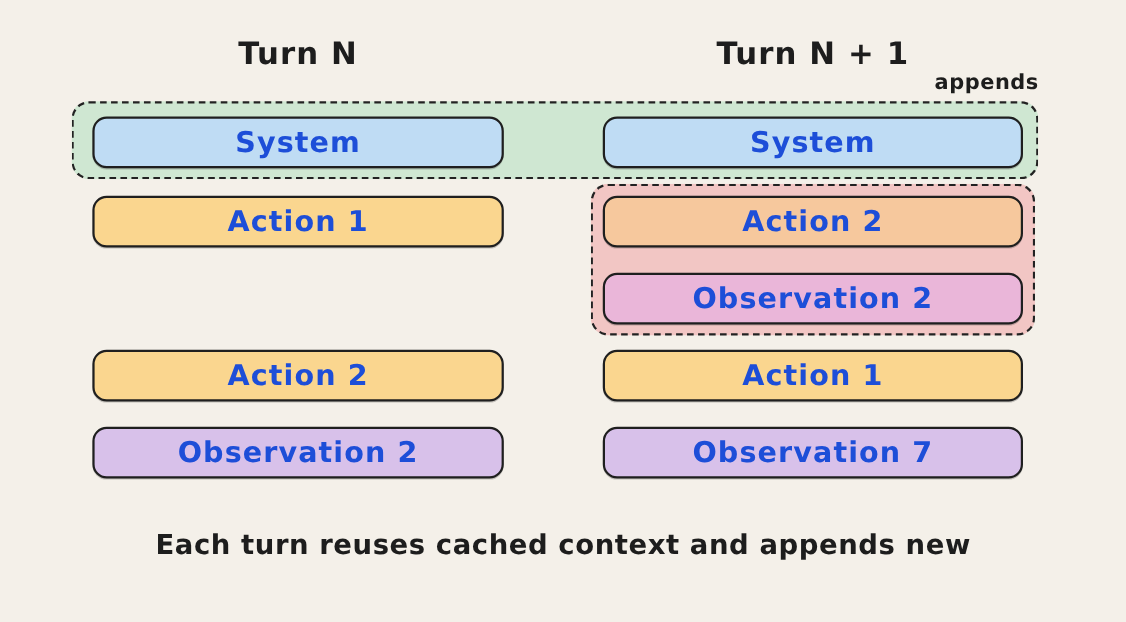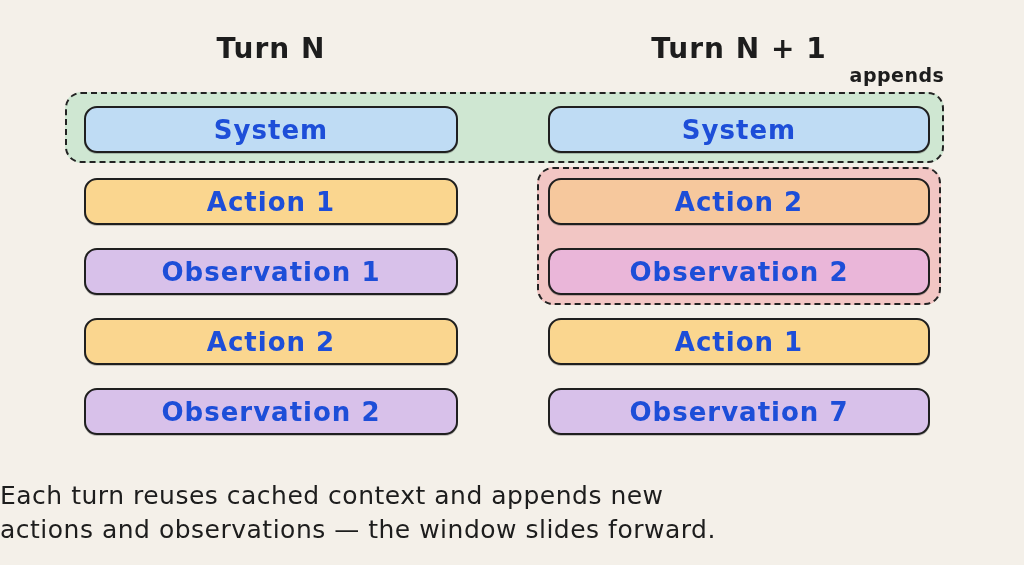--- a/index.html
+++ b/index.html
@@ -92,50 +92,49 @@
     text-align: center;
   }
   .a-cached { left: 847px; top: 64px; width: 100px; }
   .a-new    { left: 928px; top: 155px; width: 94px; line-height: 25px; }
 
   
   .caption {
     position: absolute;
     left: 0; right: 0;
     top: 479px;
+    text-align: center;
     font-size: 25px;
-    font-weight: 400;
+    font-weight: 700;
     letter-spacing: 0.5px;
     line-height: 34px;
     color: #1d1d1d;
   }
 </style>
 </head>
 <body>
 
 <div class="canvas">
 
   <div class="col-title left">Turn N</div>
   <div class="col-title right">Turn N + 1</div>
 
   <div class="group g-cached"></div>
   <div class="group g-new"></div>
 
   <div class="annotation a-cached">appends</div>
 
   <div class="box b-l r0 c-blue">System</div>
   <div class="box b-l r1 c-amber">Action 1</div>
-  <div class="box b-l r2 c-purple">Observation 1</div>
   <div class="box b-l r3 c-amber">Action 2</div>
   <div class="box b-l r4 c-purple">Observation 2</div>
 
   <div class="box b-r r0 c-blue">System</div>
   <div class="box b-r r1 c-peach">Action 2</div>
   <div class="box b-r r2 c-orchid">Observation 2</div>
   <div class="box b-r r3 c-amber">Action 1</div>
   <div class="box b-r r4 c-purple">Observation 7</div>
 
   <div class="caption">
     <div>Each turn reuses cached context and appends new</div>
-    <div>actions and observations — the window slides forward.</div>
   </div>
 
 </div>
 
 </body></html>

